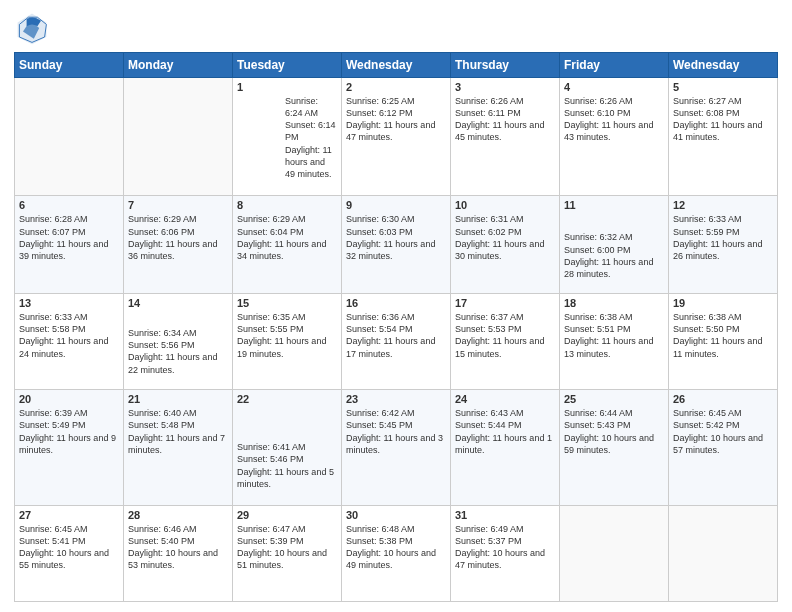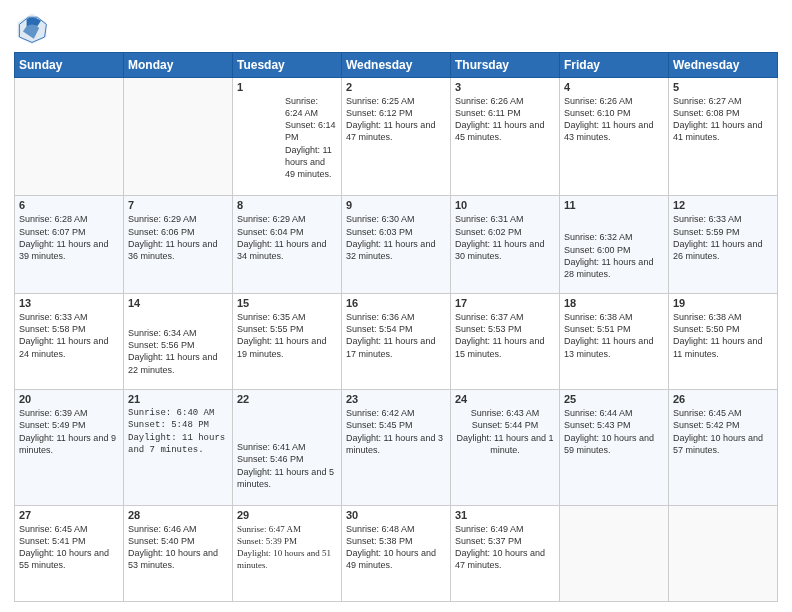--- a/index.html
+++ b/index.html
@@ -262,39 +262,39 @@
         </tr>
         <tr>
           <td>
             <span class="day-number">20</span>
             <div class="day-info" style="white-space: pre-line;">Sunrise: 6:39 AM
 Sunset: 5:49 PM
 Daylight: 11 hours and 9 minutes.</div>
           </td>
           <td>
             <span class="day-number">21</span>
-            <div class="day-info" style="white-space: pre-line; font-family: Liberation Mono, monospace;">Sunrise: 6:40 AM
+            <div class="day-info" style="white-space: pre-line;">Sunrise: 6:40 AM
 Sunset: 5:48 PM
 Daylight: 11 hours and 7 minutes.</div>
           </td>
           <td>
             <span class="day-number">22</span>
             <div class="day-info" style="white-space: pre-line; margin-top: 36px;">Sunrise: 6:41 AM
 Sunset: 5:46 PM
 Daylight: 11 hours and 5 minutes.</div>
           </td>
           <td>
             <span class="day-number">23</span>
             <div class="day-info" style="white-space: pre-line;">Sunrise: 6:42 AM
 Sunset: 5:45 PM
 Daylight: 11 hours and 3 minutes.</div>
           </td>
           <td>
             <span class="day-number">24</span>
-            <div class="day-info" style="white-space: pre-line; text-align: center;">Sunrise: 6:43 AM
+            <div class="day-info" style="white-space: pre-line;">Sunrise: 6:43 AM
 Sunset: 5:44 PM
 Daylight: 11 hours and 1 minute.</div>
           </td>
           <td>
             <span class="day-number">25</span>
             <div class="day-info" style="white-space: pre-line;">Sunrise: 6:44 AM
 Sunset: 5:43 PM
 Daylight: 10 hours and 59 minutes.</div>
           </td>
           <td>
@@ -312,21 +312,21 @@
 Daylight: 10 hours and 55 minutes.</div>
           </td>
           <td>
             <span class="day-number">28</span>
             <div class="day-info" style="white-space: pre-line;">Sunrise: 6:46 AM
 Sunset: 5:40 PM
 Daylight: 10 hours and 53 minutes.</div>
           </td>
           <td>
             <span class="day-number">29</span>
-            <div class="day-info" style="white-space: pre-line; font-family: Liberation Serif, serif;">Sunrise: 6:47 AM
+            <div class="day-info" style="white-space: pre-line;">Sunrise: 6:47 AM
 Sunset: 5:39 PM
 Daylight: 10 hours and 51 minutes.</div>
           </td>
           <td>
             <span class="day-number">30</span>
             <div class="day-info" style="white-space: pre-line;">Sunrise: 6:48 AM
 Sunset: 5:38 PM
 Daylight: 10 hours and 49 minutes.</div>
           </td>
           <td>

